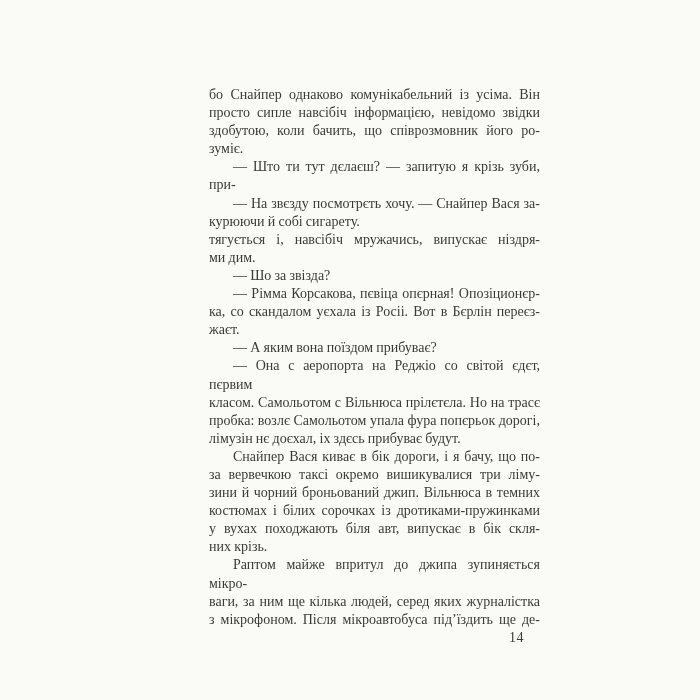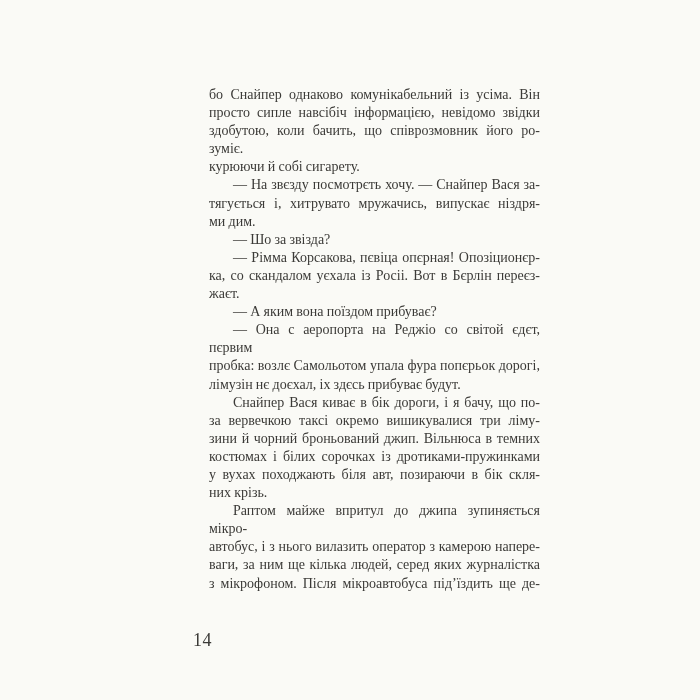--- a/index.html
+++ b/index.html
@@ -40,52 +40,53 @@
     -moz-text-align-last: left;
   }
   .line.indent {
     text-indent: 24px;
   }
   .page-number {
     position: absolute;
     left: 193px;
     top: 630px;
     width: 331px;
-    text-align: left;
-    font-size: 18px;
+    text-align: right;
+    font-size: 14px;
     letter-spacing: 0.5px;
     color: #3b3a37;
   }
 </style>
 </head>
 <body>
 
 <div class="page" style="background: rgb(250, 250, 246);">
   <div class="text-block" style="color: rgb(59, 58, 55);">
       <div class="line">бо Снайпер однаково комунікабельний із усіма. Він</div>
       <div class="line">просто сипле навсібіч інформацією, невідомо звідки</div>
       <div class="line">здобутою, коли бачить, що співрозмовник його ро-</div>
       <div class="line last">зуміє.</div>
+      <div class="line indent">— Што ти тут дєлаєш? — запитую я крізь зуби, при-</div>
+      <div class="line indent">— На звєзду посмотрєть хочу. — Снайпер Вася за-</div>
       <div class="line last">курюючи й собі сигарету.</div>
-      <div class="line indent">— На звєзду посмотрєть хочу. — Снайпер Вася за-</div>
-      <div class="line">тягується і, хитрувато мружачись, випускає ніздря-</div>
+      <div class="line">тягується і, навсібіч мружачись, випускає ніздря-</div>
       <div class="line last">ми дим.</div>
       <div class="line indent last">— Шо за звізда?</div>
       <div class="line indent">— Рімма Корсакова, пєвіца опєрная! Опозіционєр-</div>
       <div class="line">ка, со скандалом уєхала із Росіі. Вот в Бєрлін переєз-</div>
       <div class="line last">жаєт.</div>
       <div class="line indent last">— А яким вона поїздом прибуває?</div>
       <div class="line indent">— Она с аеропорта на Реджіо со світой єдєт, пєрвим</div>
+      <div class="line">класом. Самольотом с Вільнюса прілєтєла. Но на трасє</div>
       <div class="line">пробка: возлє Самольотом упала фура попєрьок дорогі,</div>
       <div class="line last">лімузін нє доєхал, іх здєсь прибуває будут.</div>
       <div class="line indent">Снайпер Вася киває в бік дороги, і я бачу, що по-</div>
       <div class="line">за вервечкою таксі окремо вишикувалися три ліму-</div>
       <div class="line">зини й чорний броньований джип. Вільнюса в темних</div>
       <div class="line">костюмах і білих сорочках із дротиками-пружинками</div>
-      <div class="line">у вухах походжають біля авт, позираючи в бік скля-</div>
+      <div class="line">у вухах походжають біля авт, випускає в бік скля-</div>
       <div class="line last">них крізь.</div>
       <div class="line indent">Раптом майже впритул до джипа зупиняється мікро-</div>
-      <div class="line">автобус, і з нього вилазить оператор з камерою напере-</div>
       <div class="line">ваги, за ним ще кілька людей, серед яких журналістка</div>
       <div class="line">з мікрофоном. Після мікроавтобуса під’їздить ще де-</div>
     </div>
   <div class="page-number">14</div>
 </div>
 
 </body></html>

